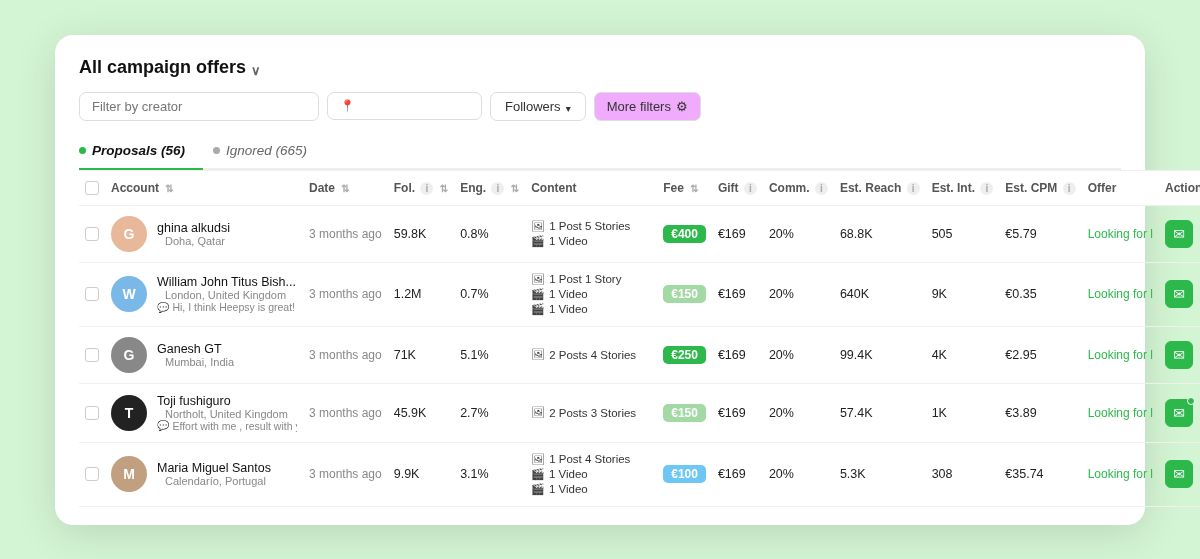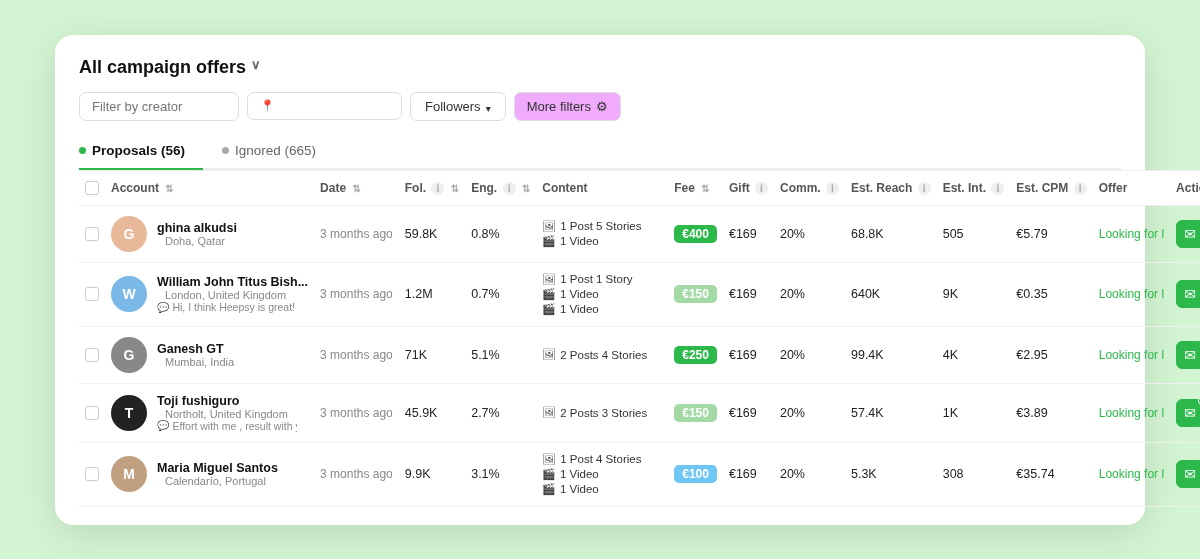--- a/index.html
+++ b/index.html
@@ -20,41 +20,41 @@
       min-height: 490px;
       box-shadow: 0 8px 40px rgba(0,0,0,0.13);
       padding: 22px 24px 16px 24px;
       position: relative;
     }
     .page-title {
       font-size: 18px;
       font-weight: 700;
       color: #111;
       display: flex;
-      align-items: flex-start;
+      align-items: flex-end;
       gap: 5px;
       margin-bottom: 14px;
     }
     .page-title .chevron {
       font-size: 13px;
       color: #666;
     }
     .filters-row {
       display: flex;
       gap: 8px;
       align-items: center;
       margin-bottom: 14px;
     }
     .filter-input {
       border: 1px solid #ddd;
       border-radius: 7px;
       padding: 6px 12px;
       font-size: 13px;
       color: #aaa;
-      width: 160px;
+      width: 240px;
       outline: none;
       background: #fff;
     }
     .filter-input-city {
       border: 1px solid #ddd;
       border-radius: 7px;
       padding: 6px 12px;
       font-size: 13px;
       color: #aaa;
       width: 155px;
@@ -81,23 +81,24 @@
       font-size: 13px;
       color: #333;
       background: #f0abfc;
       cursor: pointer;
       display: flex;
       align-items: center;
       gap: 5px;
     }
     .tabs-row {
       display: flex;
-      gap: 9px;
+      gap: 0;
       margin-bottom: 0;
       border-bottom: 2px solid #eee;
+      font-style: italic;
     }
     .tab {
       padding: 8px 18px 10px 0;
       font-size: 13.5px;
       color: #666;
       cursor: pointer;
       display: flex;
       align-items: center;
       gap: 6px;
       border-bottom: 2px solid transparent;
@@ -173,21 +174,21 @@
     .avatar {
       width: 36px; height: 36px;
       border-radius: 50%;
       background: #ccc;
       flex-shrink: 0;
       overflow: hidden;
       display: flex; align-items: center; justify-content: center;
       font-size: 14px; font-weight: 700; color: #fff;
     }
     .account-name {
-      font-weight: 700;
+      font-weight: 400;
       font-size: 12.5px;
       color: #111;
     }
     .account-location {
       font-size: 11px;
       color: #888;
       margin-left: 8px;
     }
     .account-msg {
       font-size: 10.5px;

